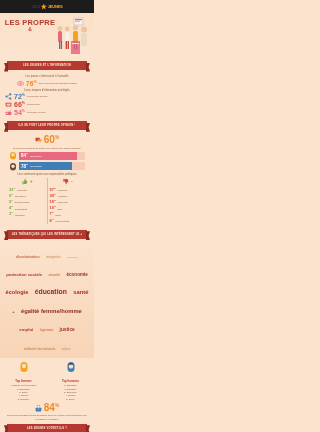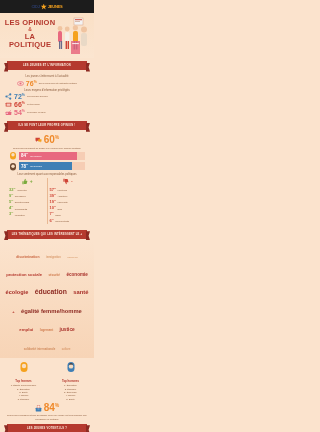--- a/index.html
+++ b/index.html
@@ -115,23 +115,22 @@
 <div class="topbar">
   <div class="logo">
     <span class="logo-l">CIDJ</span>
     <span class="logo-mark"></span>
     <span class="logo-r">JEUNES</span>
   </div>
 </div>
 
 <div class="hero">
   <div class="hero-title">
-    <div class="ht1">LES OPINION</div>
+    <div class="ht1">LES PROPRE</div>
     <div class="ht-amp">&amp;</div>
-    <div class="ht2">LA POLITIQUE</div>
   </div>
   <svg class="hero-people" viewBox="0 0 40 42">
     <rect x="20" y="3" width="9" height="7" fill="#f3f3f3" stroke="#d9a285" stroke-width=".5"></rect>
     <rect x="21" y="4.2" width="7" height="1" fill="#cf4436"></rect>
     <rect x="21" y="6" width="5" height=".7" fill="#c9a08a"></rect>
     <rect x="4" y="16" width="4" height="11" rx="1.6" fill="#e8697f"></rect>
     <circle cx="6" cy="13.5" r="2.4" fill="#f0c4a0"></circle>
     <rect x="5" y="26" width="1.3" height="8" fill="#6b6b8a"></rect>
     <rect x="6.8" y="26" width="1.3" height="8" fill="#6b6b8a"></rect>
     <rect x="11" y="17" width="4.5" height="10" rx="1.6" fill="#f5f0e8"></rect>

